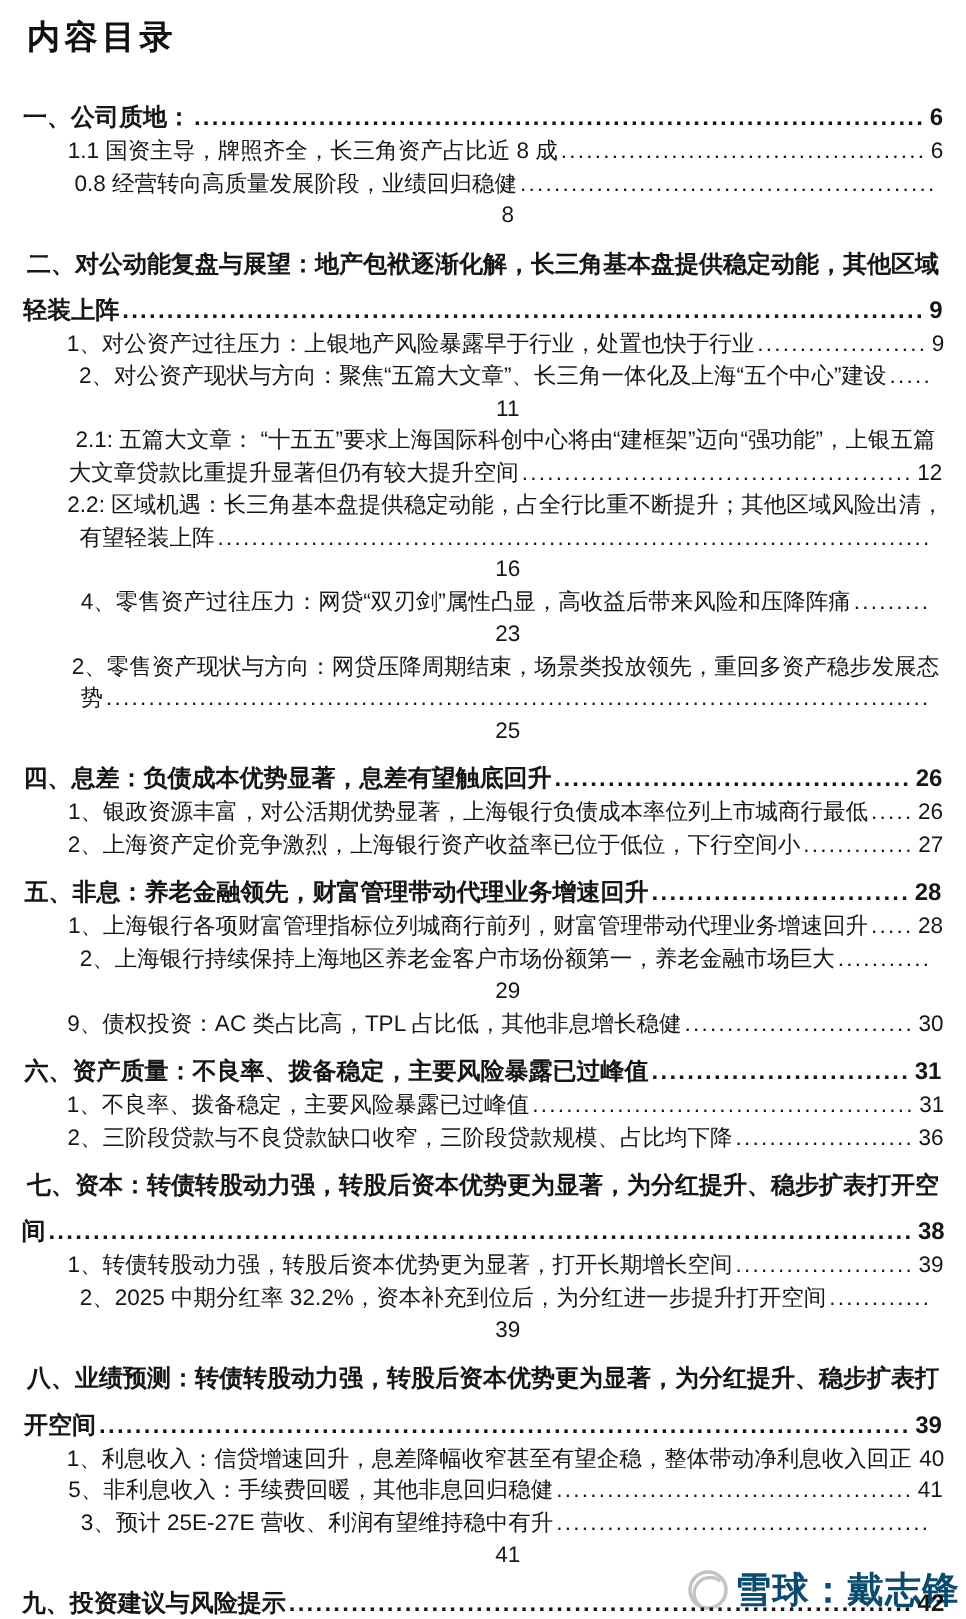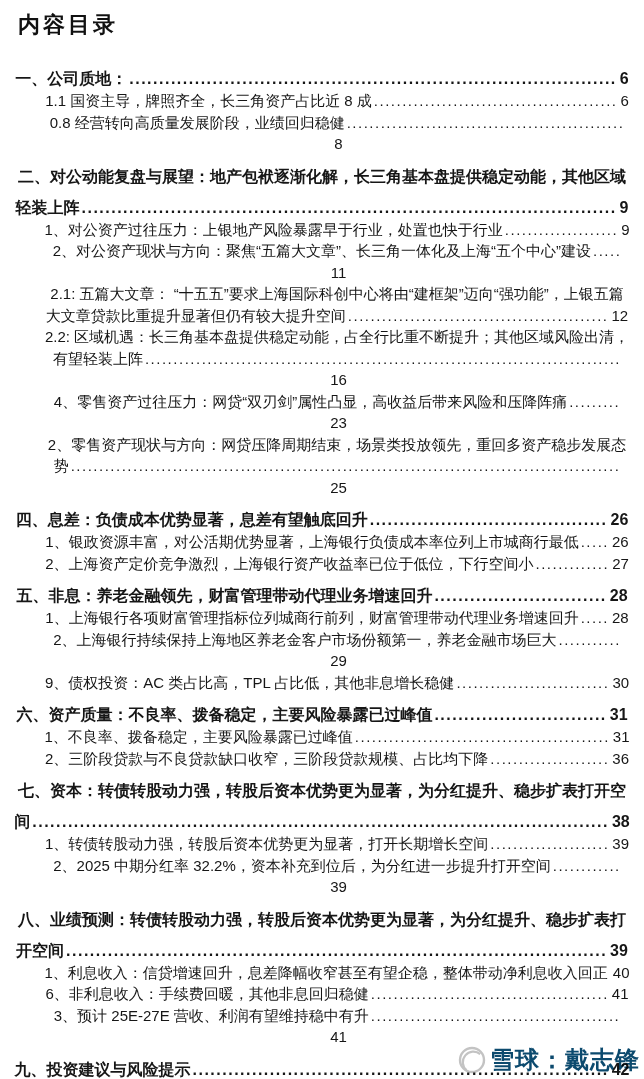--- a/index.html
+++ b/index.html
@@ -108,21 +108,21 @@
   <div class="entry lvl1"><span class="t">七、资本：转债转股动力强，转股后资本优势更为显著，为分红提升、稳步扩表打开空间</span><span class="dots">.................................................................................................</span><span class="pnum">38</span></div>
 
   <div class="entry lvl2"><span class="t">1、转债转股动力强，转股后资本优势更为显著，打开长期增长空间</span><span class="dots">.....................</span><span class="pnum">39</span></div>
 
   <div class="entry lvl2"><span class="t">2、2025 中期分红率 32.2%，资本补充到位后，为分红进一步提升打开空间</span><span class="dots">............</span><span class="pnum">39</span></div>
 
   <div class="entry lvl1"><span class="t">八、业绩预测：转债转股动力强，转股后资本优势更为显著，为分红提升、稳步扩表打开空间</span><span class="dots">...........................................................................................</span><span class="pnum">39</span></div>
 
   <div class="entry lvl2"><span class="t">1、利息收入：信贷增速回升，息差降幅收窄甚至有望企稳，整体带动净利息收入回正</span><span class="dots"></span><span class="pnum">40</span></div>
 
-  <div class="entry lvl2"><span class="t">6、非利息收入：手续费回暖，其他非息回归稳健</span><span class="dots">..........................................</span><span class="pnum">41</span></div>
+  <div class="entry lvl2"><span class="t">5、非利息收入：手续费回暖，其他非息回归稳健</span><span class="dots">..........................................</span><span class="pnum">41</span></div>
 
   <div class="entry lvl2"><span class="t">3、预计 25E-27E 营收、利润有望维持稳中有升</span><span class="dots">............................................</span><span class="pnum">41</span></div>
 
   <div class="entry lvl1"><span class="t">九、投资建议与风险提示</span><span class="dots">......................................................................</span><span class="pnum">42</span></div>
 </div>
 
   <div class="watermark">
     <span>
       <svg width="30" height="30" viewBox="0 0 30 30" fill="none">
         <circle cx="15" cy="15" r="12" stroke="#c3c3c3" stroke-width="2.4"></circle>

